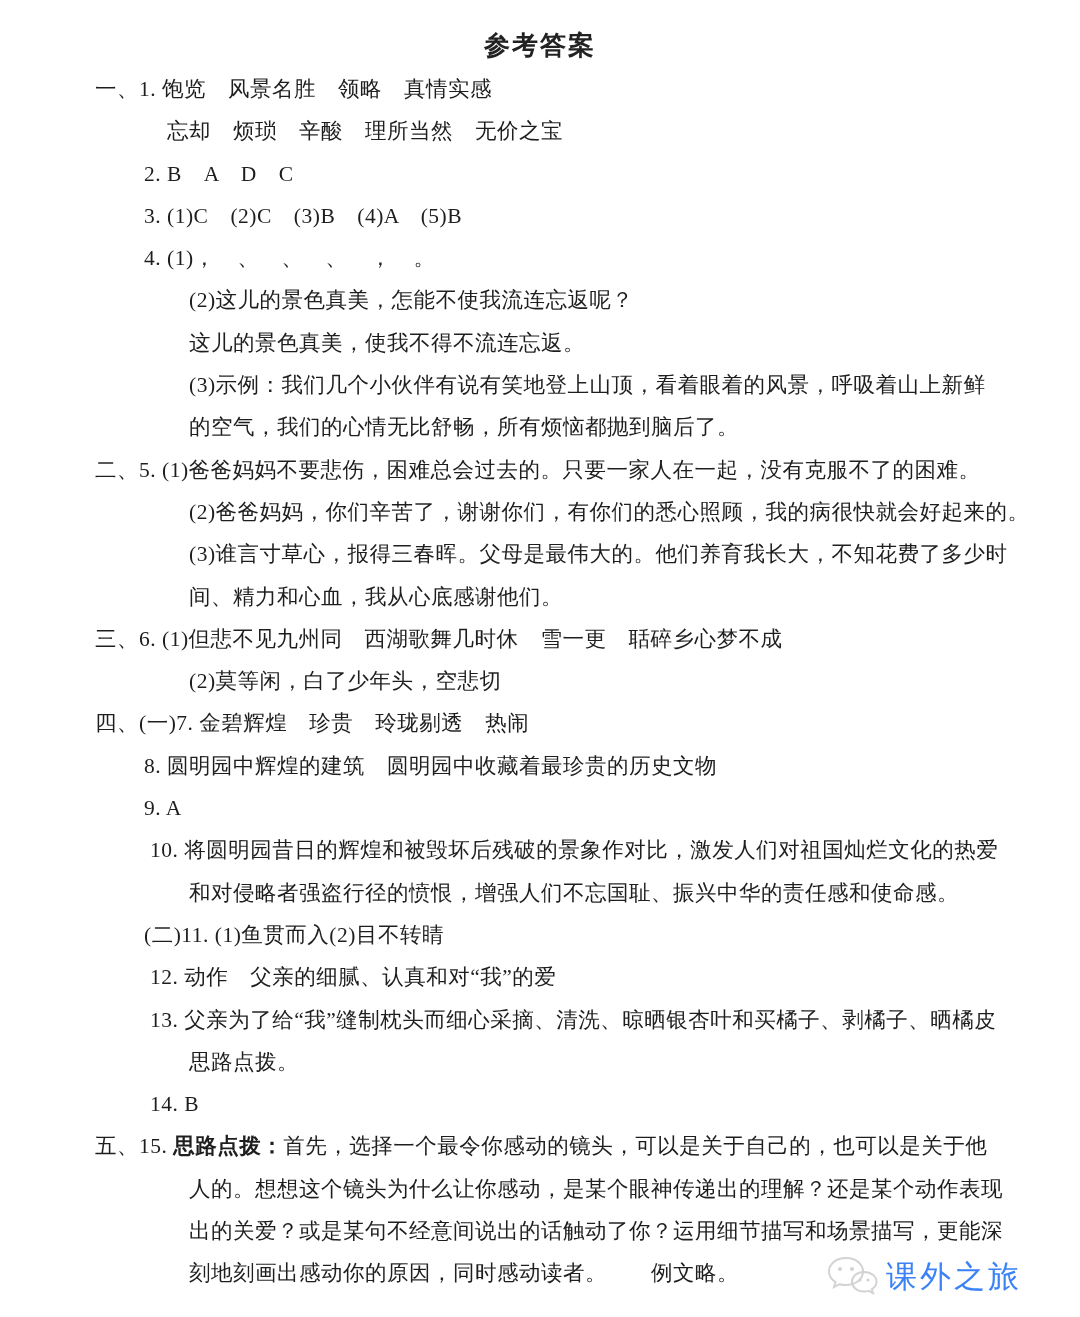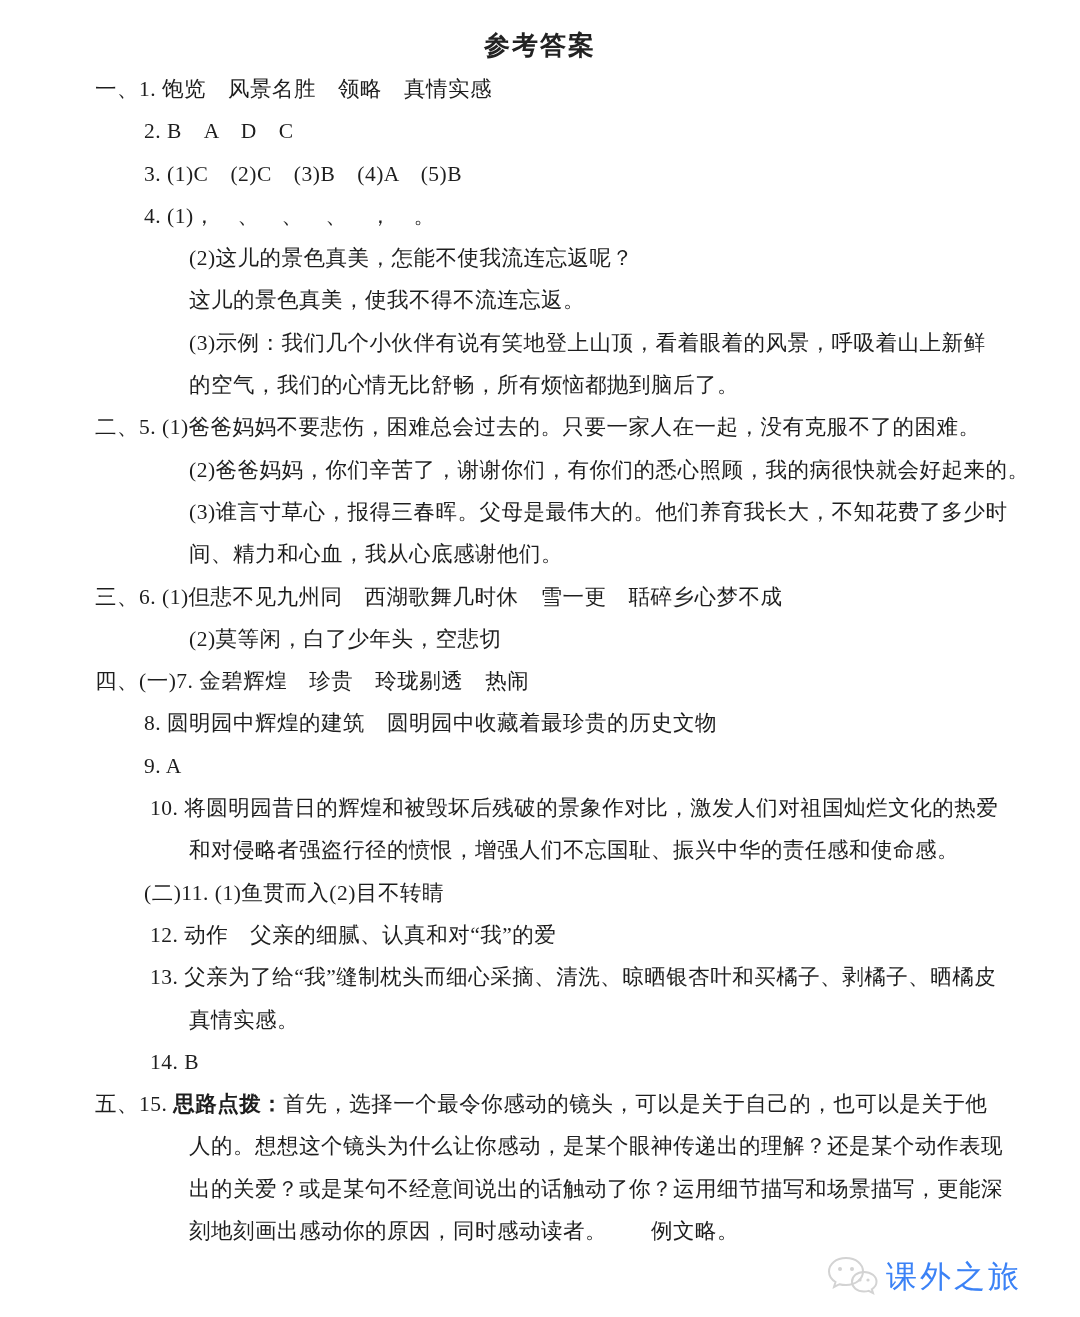--- a/index.html
+++ b/index.html
@@ -65,20 +65,21 @@
 </style>
 </head>
 <body>
 
 <div>
 
   <div class="page-title">参考答案</div>
 
   <div class="content">
       <div class="line sec">一、1. 饱览　风景名胜　领略　真情实感</div>
+      <div class="line cont">忘却　烦琐　辛酸　理所当然　无价之宝</div>
       <div class="line item">2. B　A　D　C</div>
       <div class="line item">3. (1)C　(2)C　(3)B　(4)A　(5)B</div>
       <div class="line item">4. (1)，　、　、　、　，　。</div>
       <div class="line sub">(2)这儿的景色真美，怎能不使我流连忘返呢？</div>
       <div class="line sub">这儿的景色真美，使我不得不流连忘返。</div>
       <div class="line sub">(3)示例：我们几个小伙伴有说有笑地登上山顶，看着眼着的风景，呼吸着山上新鲜</div>
       <div class="line sub">的空气，我们的心情无比舒畅，所有烦恼都抛到脑后了。</div>
       <div class="line sec">二、5. (1)爸爸妈妈不要悲伤，困难总会过去的。只要一家人在一起，没有克服不了的困难。</div>
       <div class="line sub">(2)爸爸妈妈，你们辛苦了，谢谢你们，有你们的悉心照顾，我的病很快就会好起来的。</div>
       <div class="line sub">(3)谁言寸草心，报得三春晖。父母是最伟大的。他们养育我长大，不知花费了多少时</div>
@@ -86,21 +87,21 @@
       <div class="line sec">三、6. (1)但悲不见九州同　西湖歌舞几时休　雪一更　聒碎乡心梦不成</div>
       <div class="line sub">(2)莫等闲，白了少年头，空悲切</div>
       <div class="line sec">四、(一)7. 金碧辉煌　珍贵　玲珑剔透　热闹</div>
       <div class="line item">8. 圆明园中辉煌的建筑　圆明园中收藏着最珍贵的历史文物</div>
       <div class="line item">9. A</div>
       <div class="line item2">10. 将圆明园昔日的辉煌和被毁坏后残破的景象作对比，激发人们对祖国灿烂文化的热爱</div>
       <div class="line sub">和对侵略者强盗行径的愤恨，增强人们不忘国耻、振兴中华的责任感和使命感。</div>
       <div class="line item">(二)11. (1)鱼贯而入(2)目不转睛</div>
       <div class="line item2">12. 动作　父亲的细腻、认真和对“我”的爱</div>
       <div class="line item2">13. 父亲为了给“我”缝制枕头而细心采摘、清洗、晾晒银杏叶和买橘子、剥橘子、晒橘皮</div>
-      <div class="line sub">真情实感。</div>
+      <div class="line sub">思路点拨。</div>
       <div class="line item2">14. B</div>
       <div class="line sec"><span>五、15. </span><span class="hei">思路点拨：</span><span>首先，选择一个最令你感动的镜头，可以是关于自己的，也可以是关于他</span></div>
       <div class="line sub">人的。想想这个镜头为什么让你感动，是某个眼神传递出的理解？还是某个动作表现</div>
       <div class="line sub">出的关爱？或是某句不经意间说出的话触动了你？运用细节描写和场景描写，更能深</div>
       <div class="line sub">刻地刻画出感动你的原因，同时感动读者。　　例文略。</div>
     </div>
 
   <div class="watermark">
     <span>
       <svg width="52" height="44" viewBox="0 0 52 44">

